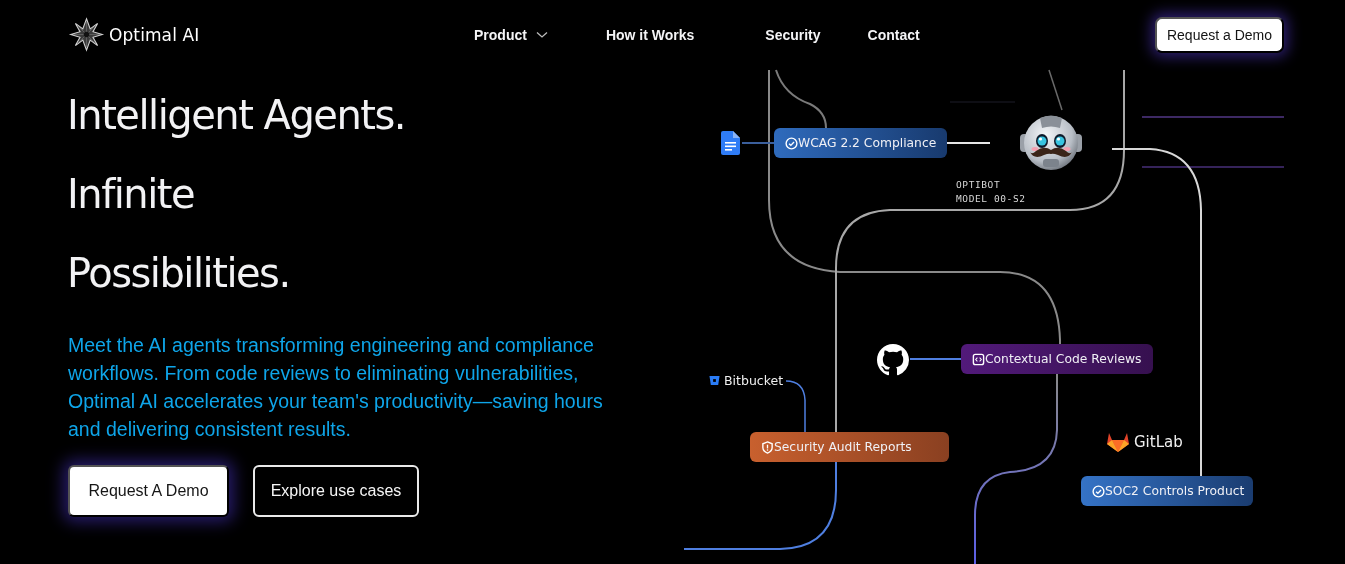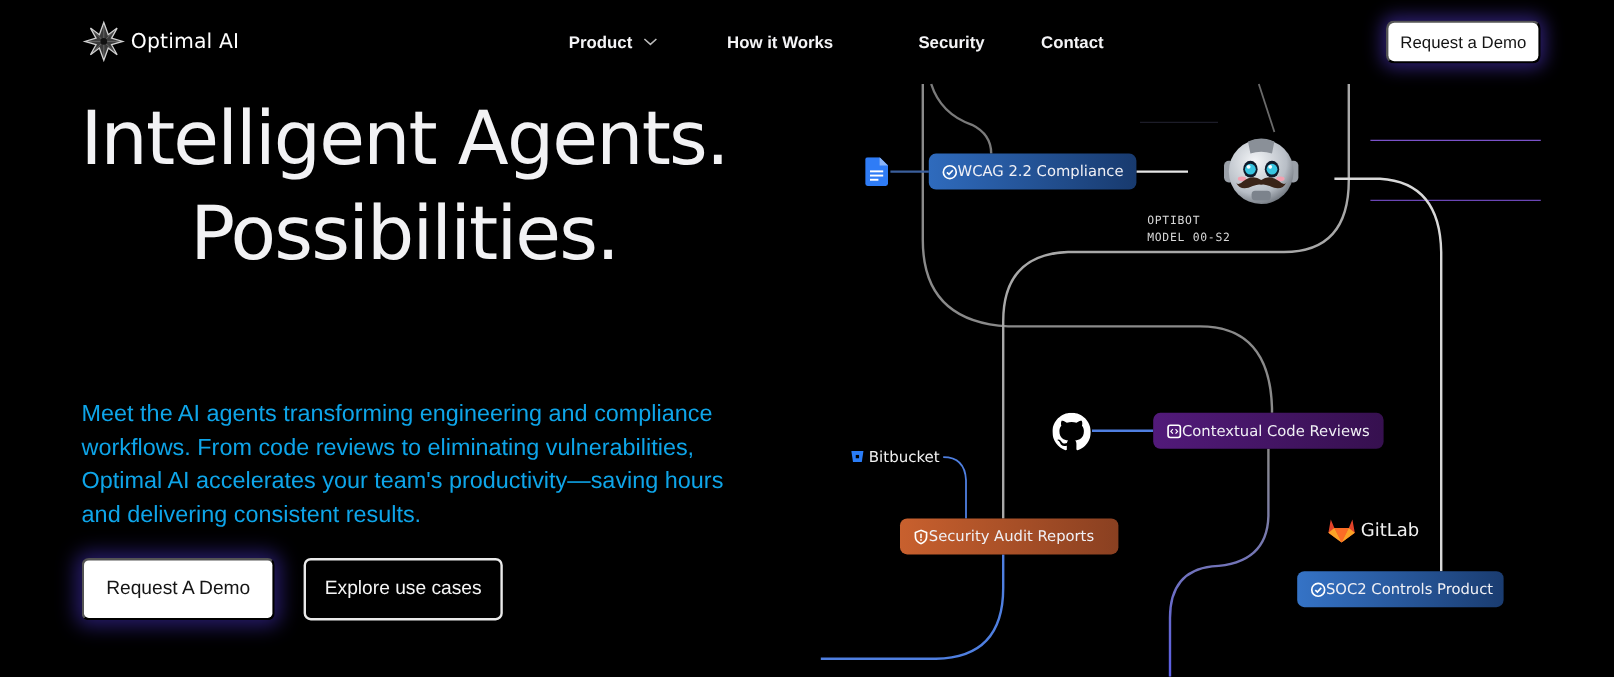--- a/index.html
+++ b/index.html
@@ -15,38 +15,38 @@
   .nav-link { font-size: 14px; font-weight: bold; color: #f4f4f6; cursor: pointer; display: flex; align-items: center; }
   .nav-link.product { margin-right: 58px; }
   .nav-link.how { margin-right: 71px; }
   .nav-link.security { margin-right: 47px; }
   .chev { width: 12px; height: 8px; margin-left: 9px; }
   .nav-cta { position: absolute; left: 1155px; top: 17px; width: 129px; height: 36px; background: #fff; color: #141414;
     border-radius: 7px; font-size: 14px; display: flex; align-items: center; justify-content: center;
     box-shadow: 0 0 14px 4px rgba(80, 55, 200, 0.55); cursor: pointer; }
 
   
-  .hero-title { position: absolute; left: 67px; top: 76px; font-family: "DejaVu Sans", sans-serif; font-size: 62px;
-    line-height: 79px; color: #f2f2f4; font-weight: 500; letter-spacing: -1.5px; text-align: center; }
+  .hero-title { position: absolute; left: 67px; top: 76px; font-family: "DejaVu Sans", sans-serif; font-size: 40px;
+    line-height: 79px; color: #f2f2f4; font-weight: 500; letter-spacing: -1.5px; }
   .hero-title div { white-space: nowrap; }
   .hero-sub { position: absolute; left: 68px; top: 331px; width: 560px; font-size: 19.5px; line-height: 28px; color: #0ea5e9; }
   .btn-primary { position: absolute; left: 68px; top: 465px; width: 161px; height: 52px; background: #fff; color: #161616;
     border-radius: 6px; font-size: 16px; display: flex; align-items: center; justify-content: center;
     box-shadow: 0 0 16px 5px rgba(70, 50, 190, 0.55); cursor: pointer; }
   .btn-secondary { position: absolute; left: 253px; top: 465px; width: 166px; height: 52px; background: #000; color: #f5f5f5;
     border: 2px solid #eaeaea; border-radius: 6px; font-size: 16px; display: flex; align-items: center; justify-content: center; cursor: pointer; }
 
   
   .diagram { position: absolute; left: 0; top: 0; width: 1345px; height: 564px; pointer-events: none; }
   .chip { position: absolute; height: 30px; border-radius: 6px; display: flex; align-items: center; padding: 0 10px 0 11px;
     font-family: "DejaVu Sans", sans-serif; font-size: 12.3px; color: #f0f0f5; gap: 0; white-space: nowrap; cursor: pointer; }
   .chip svg { flex: 0 0 auto; }
   .chip-wcag { left: 774px; top: 128px; width: 173px; background: linear-gradient(90deg, #2f6bbd, #183a6e); }
   .chip-ccr { left: 961px; top: 344px; width: 192px; background: linear-gradient(90deg, #521a7a, #36104f); }
-  .chip-sec { left: 750px; top: 432px; width: 182px; background: linear-gradient(90deg, #c8602e, #8a4021); }
+  .chip-sec { left: 750px; top: 432px; width: 199px; background: linear-gradient(90deg, #c8602e, #8a4021); }
   .chip-soc { left: 1081px; top: 476px; width: 172px; background: linear-gradient(90deg, #3573c6, #1a3c70); }
 
   .optibot { position: absolute; left: 1016px; top: 108px; width: 70px; height: 70px; }
   .optibot-label { position: absolute; left: 956px; top: 178px; font-family: "DejaVu Sans Mono", monospace; font-size: 9.5px;
     line-height: 13.5px; color: #d8d8d8; letter-spacing: 0.6px; }
 
   .src { position: absolute; display: flex; align-items: center; gap: 4px; font-family: "DejaVu Sans", sans-serif; color: #f0f0f0; }
   .src-doc { left: 721px; top: 131px; }
   .src-github { left: 877px; top: 344px; }
   .src-bitbucket { left: 709px; top: 373px; font-size: 12.5px; }
@@ -141,20 +141,21 @@
     <a class="nav-link how">How it Works</a>
     <a class="nav-link security">Security</a>
     <a class="nav-link">Contact</a>
   </nav>
 
   <button class="nav-cta">Request a Demo</button>
 </header>
 
 <h1 class="hero-title">
   <div>Intelligent Agents.</div>
+  <div>Infinite</div>
   <div>Possibilities.</div>
 </h1>
 <p class="hero-sub">Meet the AI agents transforming engineering and compliance workflows. From code reviews to eliminating vulnerabilities, Optimal AI accelerates your team's productivity—saving hours and delivering consistent results.</p>
 <button class="btn-primary">Request A Demo</button>
 <button class="btn-secondary">Explore use cases</button>
 
 <div class="src src-doc">
   <svg width="19" height="24" viewBox="0 0 19 24">
     <path d="M2 0 H12 L19 7 V22 a2 2 0 0 1 -2 2 H2 a2 2 0 0 1 -2 -2 V2 a2 2 0 0 1 2 -2z" fill="#2f7cf6"></path>
     <path d="M12 0 V7 H19z" fill="#8ab4f8"></path>

